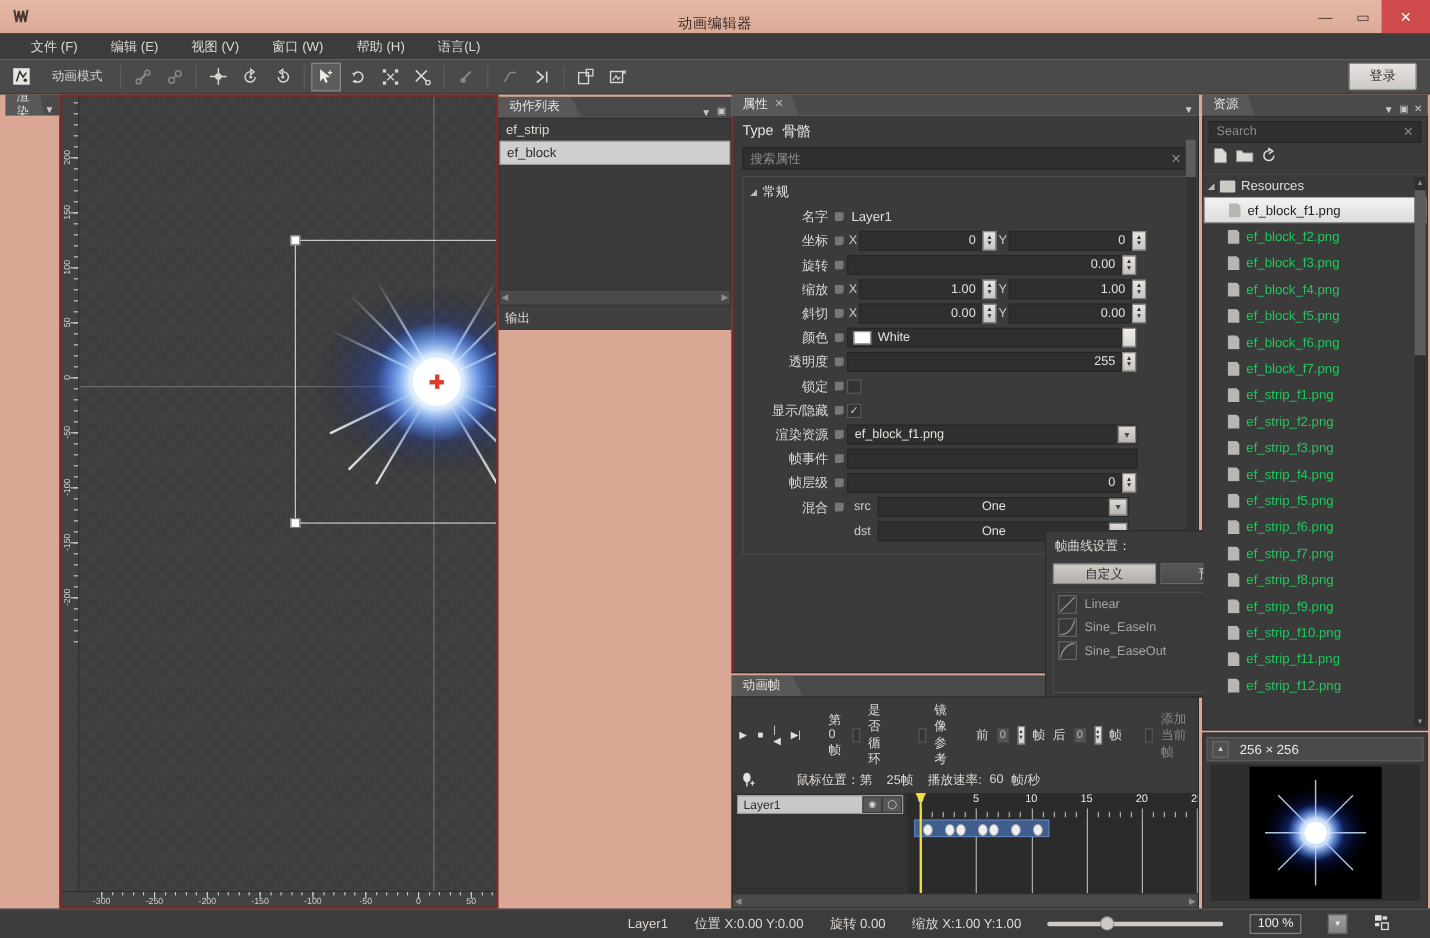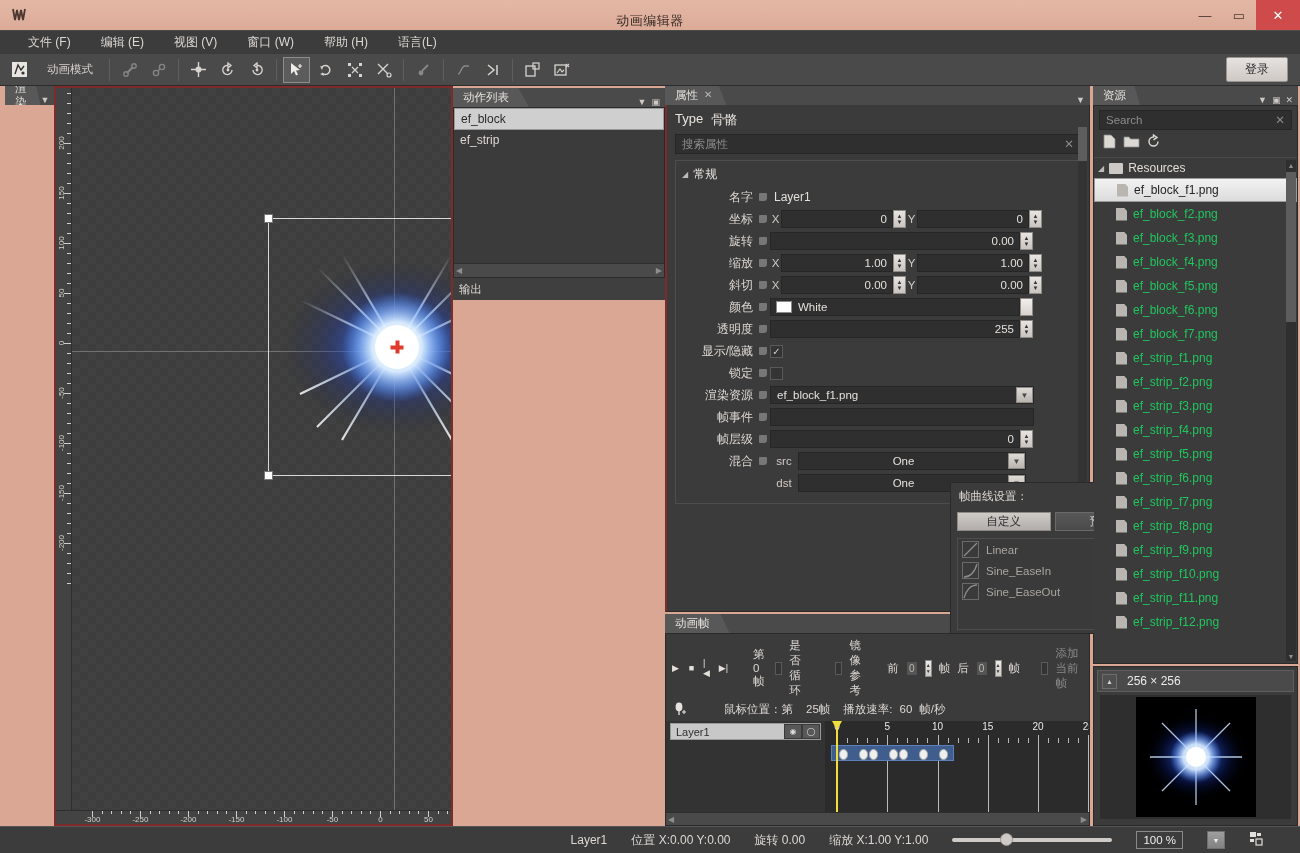--- a/index.html
+++ b/index.html
@@ -695,22 +695,22 @@
 
       <div class="actionlist">
         <div class="mini-tabbar">
           <div class="mini-tab">动作列表</div>
           <div class="tabbar-right">
             <span>▼</span>
             <span>▣</span>
           </div>
         </div>
         <div class="al-body">
+          <div class="al-item">ef_strip</div>
           <div class="al-item sel">ef_block</div>
-          <div class="al-item">ef_strip</div>
           <div style="flex:1"></div>
           <div class="al-scroll">
             <span>◀</span>
             <span>▶</span>
           </div>
         </div>
         <div class="output-bar">输出</div>
       </div>
     </div>
 
@@ -835,33 +835,33 @@
                   <i></i>
                 </div>
               <div class="fld" style="width:250px">255</div>
               <div class="spin">
                   <span>▲</span>
                   <span>▼</span>
                 </div>
             </div>
 
             <div class="row">
+              <div class="rl">锁定</div>
+              <div class="pin">
+                  <i></i>
+                </div>
+              <div class="cbox"></div>
+            </div>
+
+            <div class="row">
               <div class="rl">显示/隐藏</div>
               <div class="pin">
                   <i></i>
                 </div>
               <div class="cbox">✓</div>
-            </div>
-
-            <div class="row">
-              <div class="rl">锁定</div>
-              <div class="pin">
-                  <i></i>
-                </div>
-              <div class="cbox"></div>
             </div>
 
             <div class="row">
               <div class="rl">渲染资源</div>
               <div class="pin">
                   <i></i>
                 </div>
               <div class="combo" style="width:264px">
                 <span>ef_block_f1.png</span>
                 <span class="arw">▼</span>

